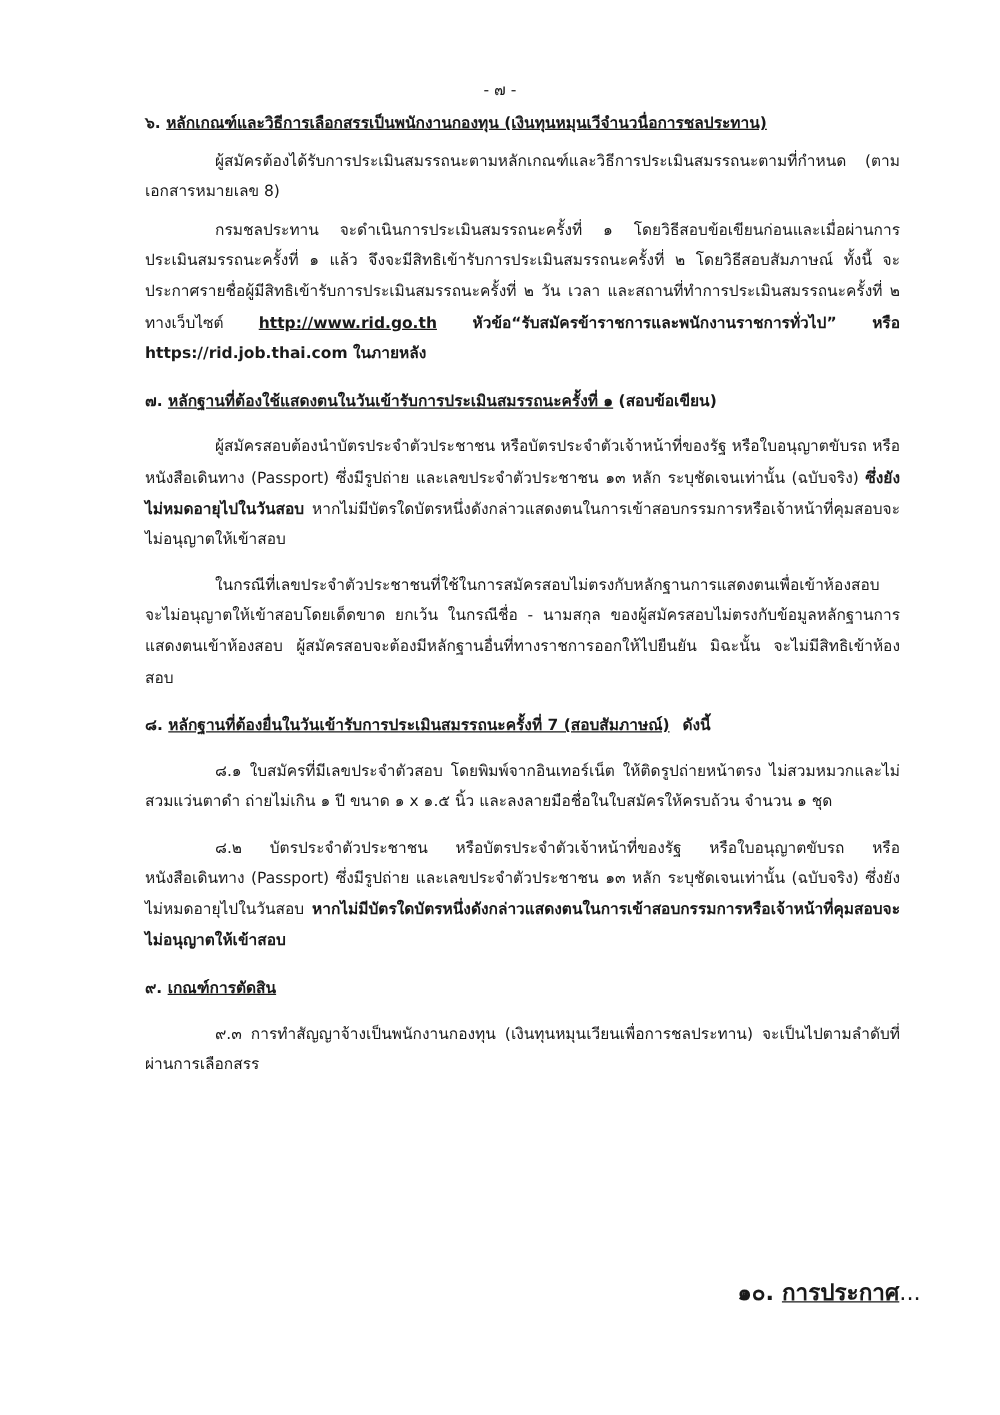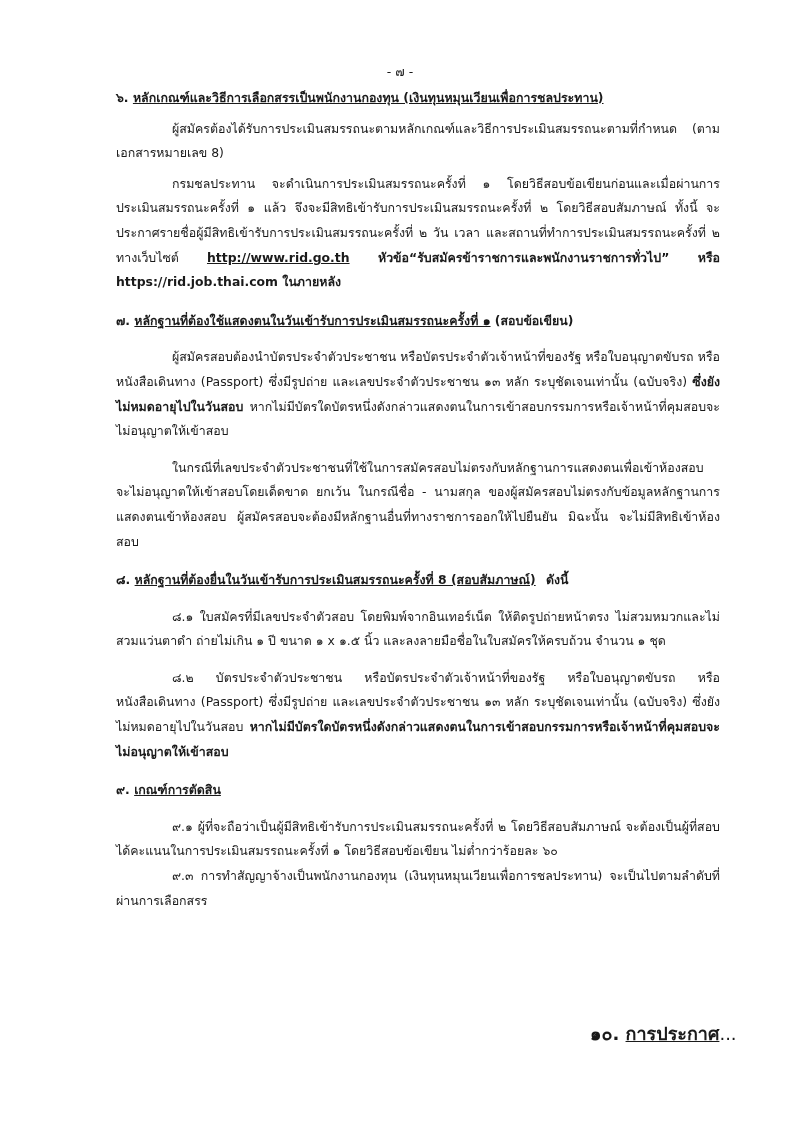--- a/index.html
+++ b/index.html
@@ -35,21 +35,21 @@
 </head>
 <body>
 
 <div class="page-number">- ๗ -</div>
 
 <div class="content">
 
   <div>
     <div class="heading">
       <span>๖.</span>
-      <span class="ul">หลักเกณฑ์และวิธีการเลือกสรรเป็นพนักงานกองทุน (เงินทุนหมุนเวียนเพื่อการชลประทาน)</span>
+      <span class="ul">หลักเกณฑ์และวิธีการเลือกสรรเป็นพนักงานกองทุน (เงินทุนหมุนเวีจำนวนื่อการชลประทาน)</span>
     </div>
     <div class="gap-s"></div>
     <p class="indent">ผู้สมัครต้องได้รับการประเมินสมรรถนะตามหลักเกณฑ์และวิธีการประเมินสมรรถนะตามที่กำหนด (ตามเอกสารหมายเลข 8)</p>
     <div class="gap-s"></div>
     <p class="indent"><span>กรมชลประทาน จะดำเนินการประเมินสมรรถนะครั้งที่ ๑ โดยวิธีสอบข้อเขียนก่อนและเมื่อผ่านการประเมินสมรรถนะครั้งที่ ๑ แล้ว จึงจะมีสิทธิเข้ารับการประเมินสมรรถนะครั้งที่ ๒ โดยวิธีสอบสัมภาษณ์ ทั้งนี้ จะประกาศรายชื่อผู้มีสิทธิเข้ารับการประเมินสมรรถนะครั้งที่ ๒ วัน เวลา และสถานที่ทำการประเมินสมรรถนะครั้งที่ ๒ ทางเว็บไซต์ </span><span class="link">http://www.rid.go.th</span><span class="b"> หัวข้อ“รับสมัครข้าราชการและพนักงานราชการทั่วไป” หรือ https://rid.job.thai.com ในภายหลัง</span></p>
   </div>
 
   <div class="gap-l"></div>
 
   <div>
@@ -61,38 +61,37 @@
     <p class="indent"><span>ผู้สมัครสอบต้องนำบัตรประจำตัวประชาชน หรือบัตรประจำตัวเจ้าหน้าที่ของรัฐ หรือใบอนุญาตขับรถ หรือหนังสือเดินทาง (Passport)    ซึ่งมีรูปถ่าย และเลขประจำตัวประชาชน ๑๓ หลัก ระบุชัดเจนเท่านั้น (ฉบับจริง) </span><span class="b">ซึ่งยังไม่หมดอายุไปในวันสอบ</span><span> หากไม่มีบัตรใดบัตรหนึ่งดังกล่าวแสดงตนในการเข้าสอบกรรมการหรือเจ้าหน้าที่คุมสอบจะไม่อนุญาตให้เข้าสอบ</span></p>
     <div class="gap-m"></div>
     <p class="indent">ในกรณีที่เลขประจำตัวประชาชนที่ใช้ในการสมัครสอบไม่ตรงกับหลักฐานการแสดงตนเพื่อเข้าห้องสอบ จะไม่อนุญาตให้เข้าสอบโดยเด็ดขาด ยกเว้น ในกรณีชื่อ - นามสกุล ของผู้สมัครสอบไม่ตรงกับข้อมูลหลักฐานการแสดงตนเข้าห้องสอบ ผู้สมัครสอบจะต้องมีหลักฐานอื่นที่ทางราชการออกให้ไปยืนยัน มิฉะนั้น จะไม่มีสิทธิเข้าห้องสอบ</p>
   </div>
 
   <div class="gap-l"></div>
 
   <div>
     <div class="heading">
       <span>๘.</span>
-      <span class="ul">หลักฐานที่ต้องยื่นในวันเข้ารับการประเมินสมรรถนะครั้งที่ 8 (สอบสัมภาษณ์)</span>
+      <span class="ul">หลักฐานที่ต้องยื่นในวันเข้ารับการประเมินสมรรถนะครั้งที่ 7 (สอบสัมภาษณ์)</span>
       <span class="after">ดังนี้</span>
     </div>
     <div class="gap-m"></div>
     <p class="indent">๘.๑ ใบสมัครที่มีเลขประจำตัวสอบ โดยพิมพ์จากอินเทอร์เน็ต ให้ติดรูปถ่ายหน้าตรง ไม่สวมหมวกและไม่สวมแว่นตาดำ ถ่ายไม่เกิน ๑ ปี ขนาด ๑ x ๑.๕ นิ้ว และลงลายมือชื่อในใบสมัครให้ครบถ้วน จำนวน ๑ ชุด</p>
     <div class="gap-m"></div>
     <p class="indent"><span>๘.๒ บัตรประจำตัวประชาชน หรือบัตรประจำตัวเจ้าหน้าที่ของรัฐ หรือใบอนุญาตขับรถ หรือหนังสือเดินทาง (Passport) ซึ่งมีรูปถ่าย และเลขประจำตัวประชาชน ๑๓ หลัก ระบุชัดเจนเท่านั้น (ฉบับจริง) ซึ่งยังไม่หมดอายุไปในวันสอบ </span><span class="b">หากไม่มีบัตรใดบัตรหนึ่งดังกล่าวแสดงตนในการเข้าสอบกรรมการหรือเจ้าหน้าที่คุมสอบจะไม่อนุญาตให้เข้าสอบ</span></p>
   </div>
 
   <div class="gap-l"></div>
 
   <div>
     <div class="heading">
       <span>๙.</span>
       <span class="ul">เกณฑ์การตัดสิน</span>
     </div>
     <div class="gap-m"></div>
-    <p class="indent">๙.๑ ผู้ที่จะถือว่าเป็นผู้มีสิทธิเข้ารับการประเมินสมรรถนะครั้งที่ ๒ โดยวิธีสอบสัมภาษณ์ จะต้องเป็นผู้ที่สอบได้คะแนนในการประเมินสมรรถนะครั้งที่ ๑ โดยวิธีสอบข้อเขียน ไม่ต่ำกว่าร้อยละ ๖๐</p>
     <p class="indent">๙.๓ การทำสัญญาจ้างเป็นพนักงานกองทุน (เงินทุนหมุนเวียนเพื่อการชลประทาน) จะเป็นไปตามลำดับที่ผ่านการเลือกสรร</p>
   </div>
 </div>
 
 <div class="footer-next">
   <span>๑๐.</span>
   <span class="ul">การประกาศ</span><span class="dots">...</span>
 </div>
 
 </body></html>

